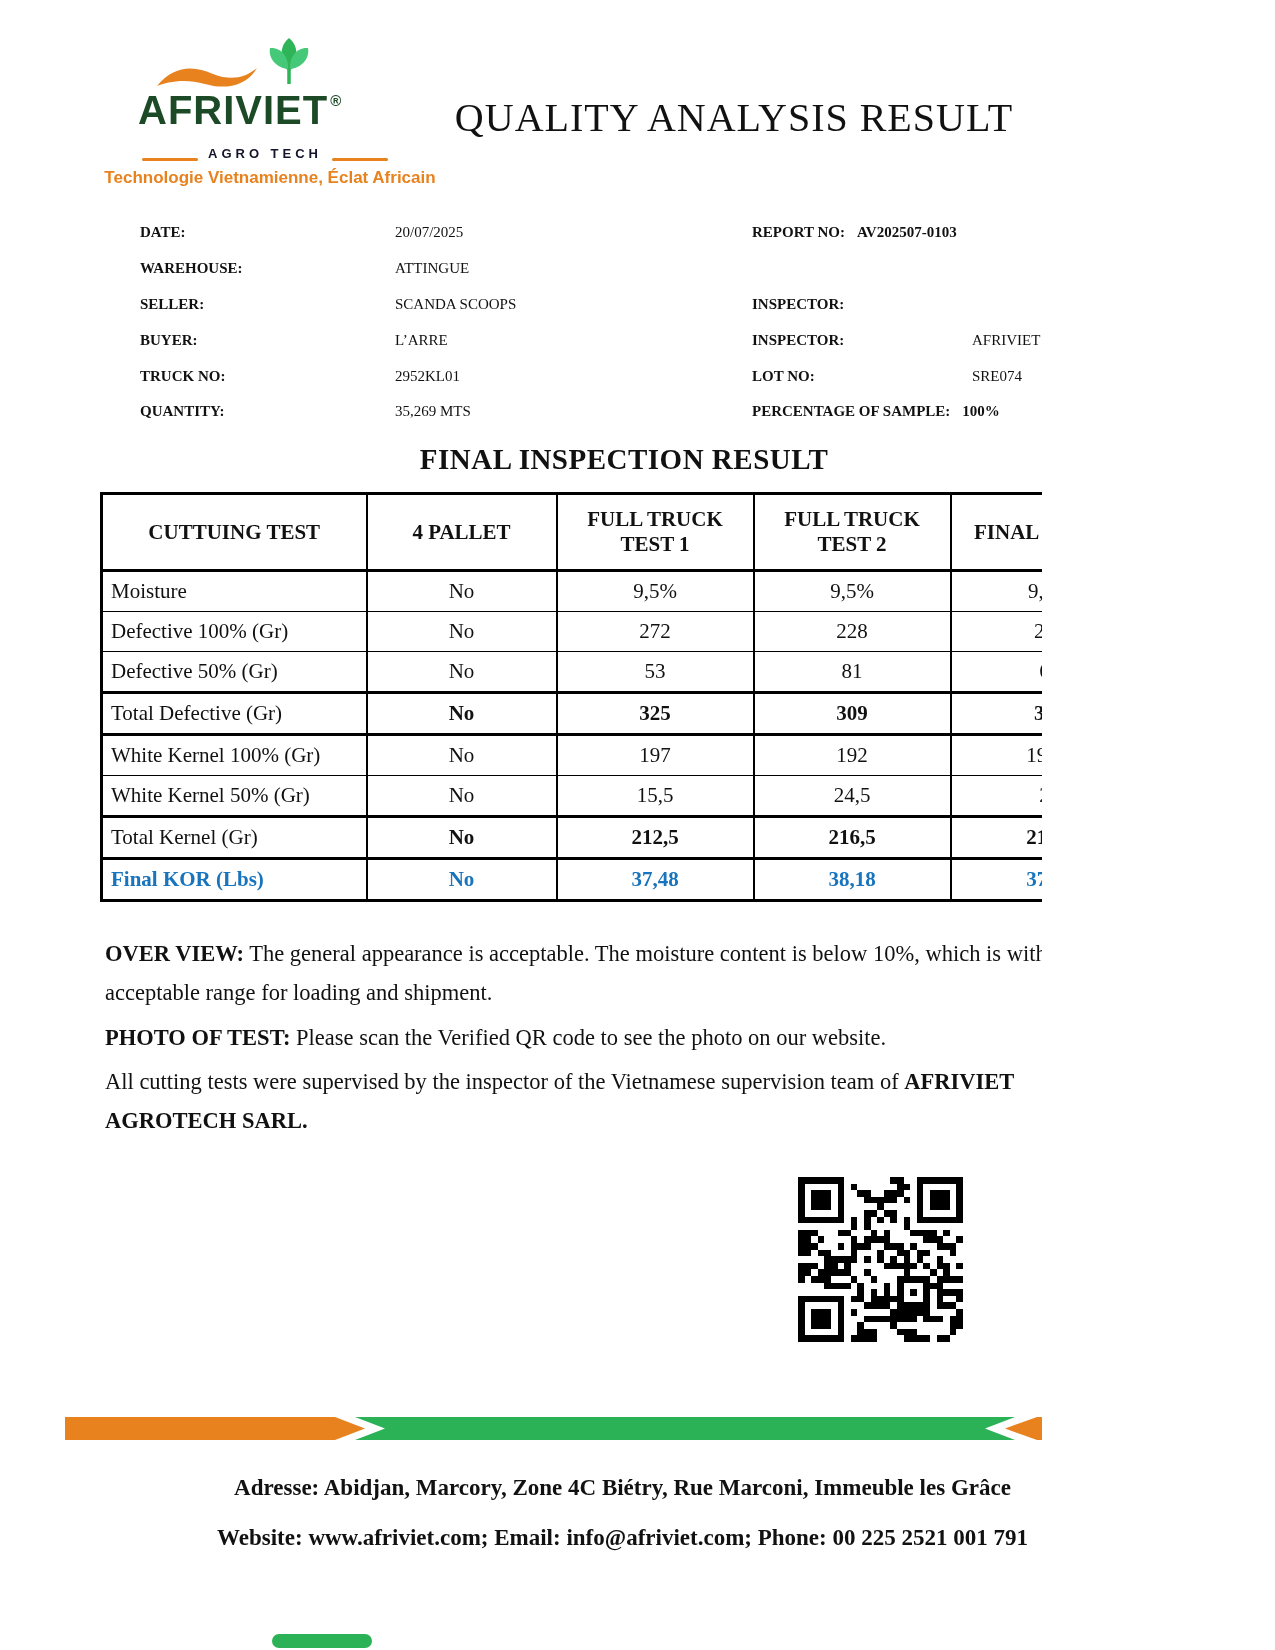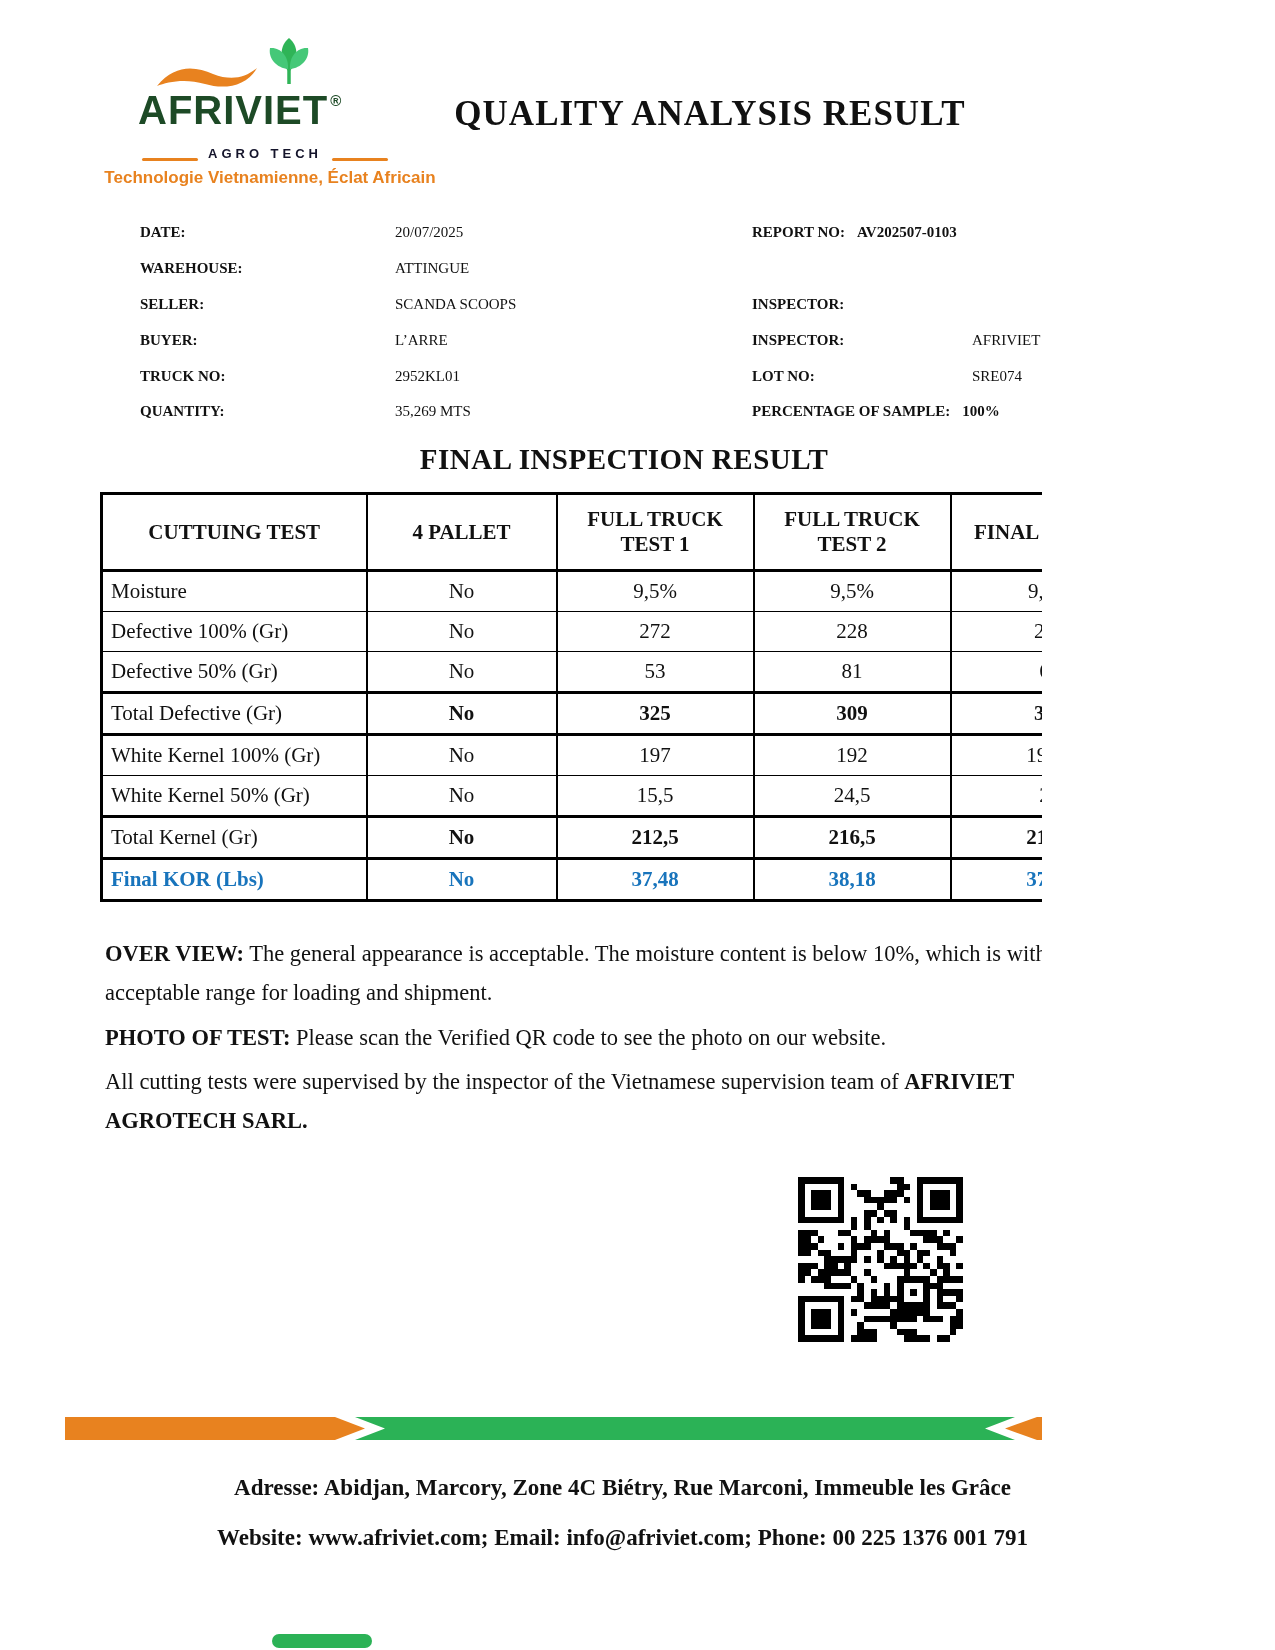--- a/index.html
+++ b/index.html
@@ -33,22 +33,22 @@
     font-family:"Liberation Sans", sans-serif;font-weight:bold;font-size:13px;
     letter-spacing:4px;color:#14142B;white-space:nowrap;
   }
   .tagline{
     position:absolute;left:-10px;top:140px;width:360px;text-align:center;
     font-family:"Liberation Sans", sans-serif;font-weight:bold;font-size:17px;color:var(--orange);white-space:nowrap;
   }
 
   
   .doc-title{
-    position:absolute;left:400px;top:94px;width:620px;text-align:center;
-    font-size:35px;font-weight:bold;letter-spacing:1px;white-space:nowrap;
+    position:absolute;left:424px;top:94px;width:620px;text-align:center;
+    font-size:40px;font-weight:normal;letter-spacing:1px;white-space:nowrap;
   }
 
   
   .info-row{position:absolute;font-size:15px;line-height:28px;white-space:nowrap;}
   .info-row .lbl{font-weight:bold;}
   .info-row .val{font-weight:normal;margin-left:27px;}
   .info-row .val.fixed{position:absolute;top:0;}
   .info-row .val.inline{margin-left:12px;font-weight:bold;}
 
   
@@ -559,16 +559,16 @@
       <rect x="145.20" y="158.40" width="6.60" height="6.60" fill="#000"></rect>
     </svg>
 
   <div class="banner">
     <div class="seg o-left"></div>
     <div class="seg g-mid"></div>
     <div class="seg o-right"></div>
   </div>
 
   <div class="footer-line" id="footer-address">Adresse: Abidjan, Marcory, Zone 4C Biétry, Rue Marconi, Immeuble les Grâce</div>
-  <div class="footer-line" id="footer-contact">Website: www.afriviet.com; Email: info@afriviet.com; Phone: 00 225 1376 001 791</div>
+  <div class="footer-line" id="footer-contact">Website: www.afriviet.com; Email: info@afriviet.com; Phone: 00 225 2521 001 791</div>
 
   <div class="bottom-marker"></div>
 </div>
 
 </body></html>

